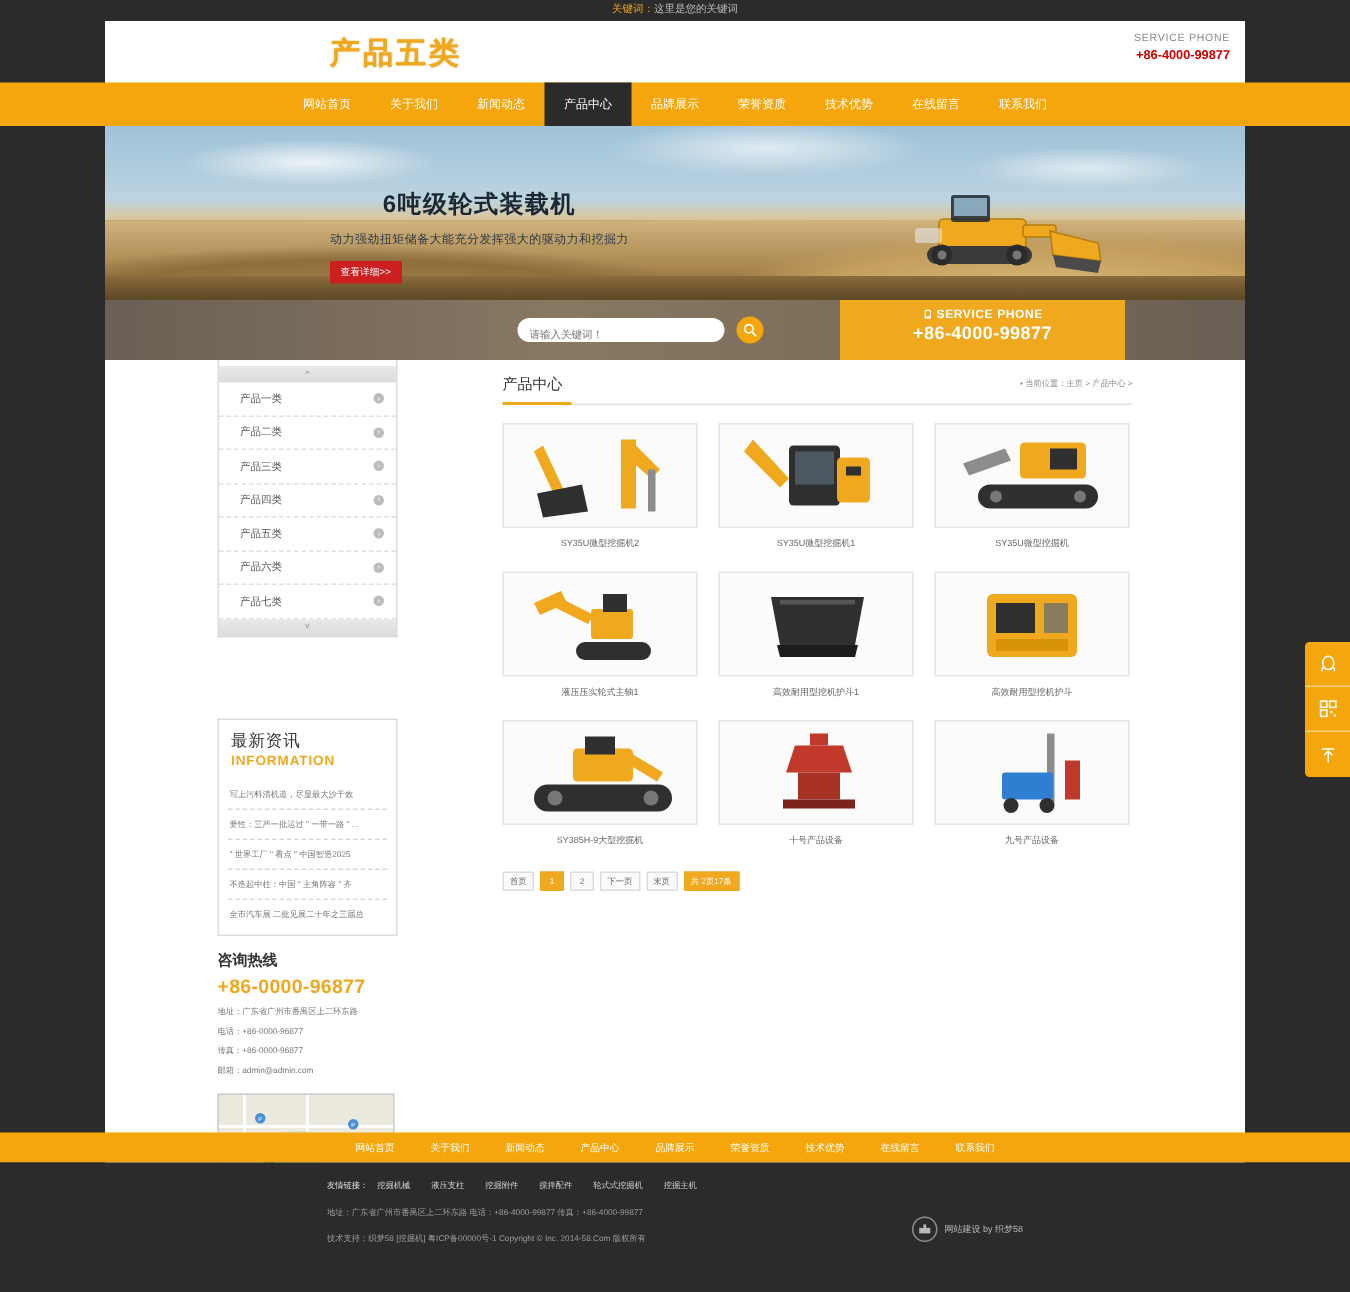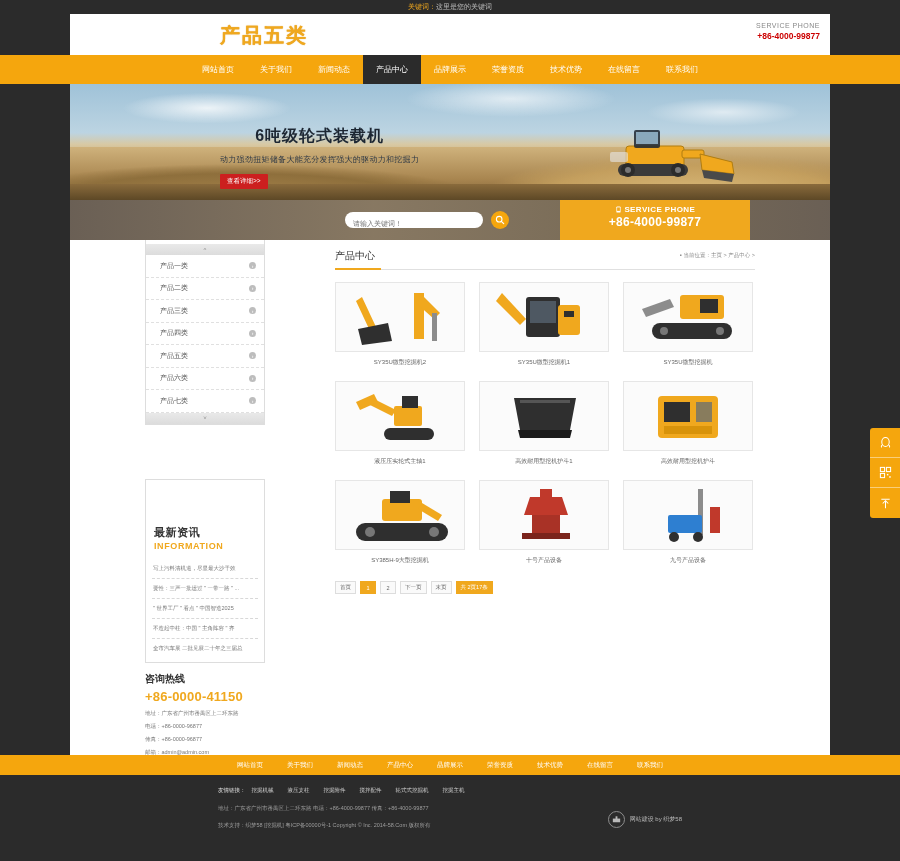--- a/index.html
+++ b/index.html
@@ -142,21 +142,21 @@
     height:22.5px; display:flex; align-items:center; justify-content:space-between;
     padding:0 8px 0 14px; font-size:7px; color:#555;
     border-bottom:1px dashed #e0e0e0; cursor:pointer;
   }
   .pc-item .dot {
     width:7px; height:7px; border-radius:50%; background:#bdbdbd; color:#fff;
     font-size:5px; display:flex; align-items:center; justify-content:center;
   }
 
   .info-head { border:1px solid #ddd; border-bottom:0; background:#fff; padding:6px 8px 5px 8px; margin-top:18px; }
-  .info-head .cn { font-size:11px; font-weight:bold; color:#333; letter-spacing:.6px;margin-top:39px; }
+  .info-head .cn { font-size:11px; font-weight:normal; color:#333; letter-spacing:.6px; }
   .info-head .en { font-size:9px; font-weight:bold; color:#f0a81e; letter-spacing:.6px; margin-top:1px; }
   .info-list { border:1px solid #ddd; border-top:0; background:#fff; padding:3px 6px 4px 6px; }
   .info-item {
     font-size:5.5px; color:#777; padding:6px 1px; border-bottom:1px dashed #d8d8d8;
     white-space:nowrap; overflow:hidden; text-overflow:ellipsis; cursor:pointer;
   }
   .info-item:last-child { border-bottom:0; }
 
   .contact { margin-top:9px; }
   .contact .t { font-size:10px; font-weight:bold; color:#333; }
@@ -368,21 +368,21 @@
       <div class="info-list" id="info-items">
           <div class="info-item">写上污料清机道，尽显最大沙干效</div>
           <div class="info-item">要性：三严一批运过 " 一带一路 " ...</div>
           <div class="info-item">" 世界工厂 " 看点 " 中国智造2025</div>
           <div class="info-item">不造起中柱：中国 " 主角阵容 " 齐</div>
           <div class="info-item">全市汽车展 二批见展二十年之三届总</div>
         </div>
 
       <div class="contact">
         <div class="t">咨询热线</div>
-        <div class="num">+86-0000-41150</div>
+        <div class="num">+86-0000-96877</div>
         <div id="hotline-lines">
             <div class="ln">地址：广东省广州市番禺区上二环东路</div>
             <div class="ln">电话：+86-0000-96877</div>
             <div class="ln">传真：+86-0000-96877</div>
             <div class="ln">邮箱：admin@admin.com</div>
           </div>
       </div>
 
       <div class="mapbox">
         <div class="road-h" style="top:20px"></div>

